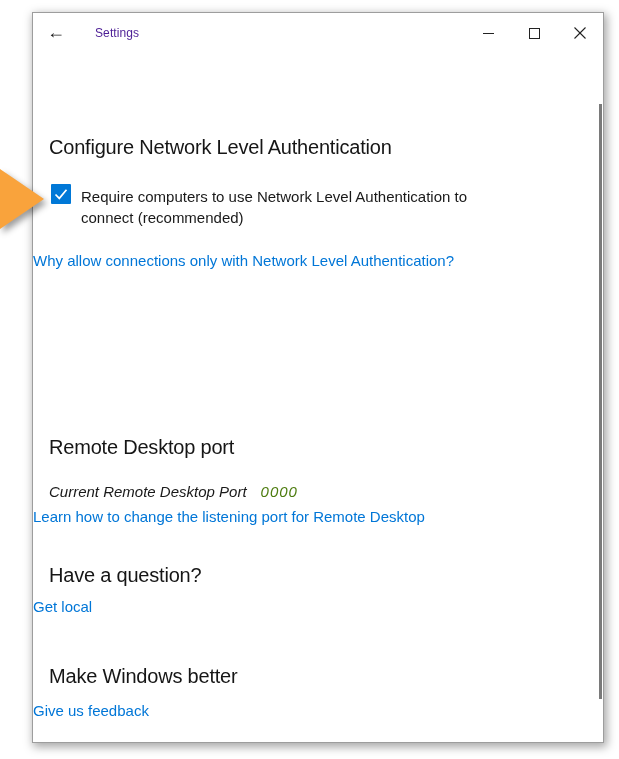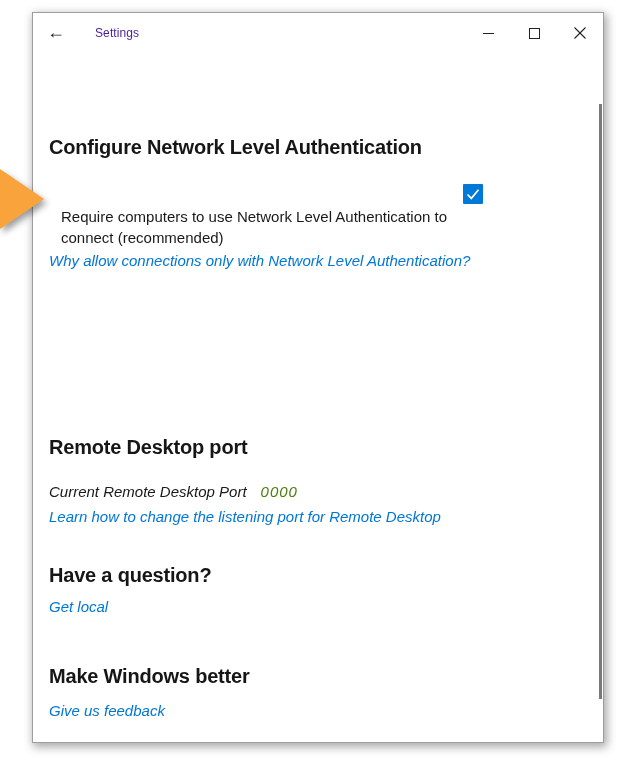--- a/index.html
+++ b/index.html
@@ -55,36 +55,36 @@
   }
   .home-icon { margin-top: 6px; }
   .page-title {
     font-size: 28px; font-weight: 400; color: #191919;
     margin-left: 13px; letter-spacing: -0.3px; white-space: nowrap;
   }
 
   
   .section-heading {
     position: absolute; left: 16px;
-    font-size: 20px; font-weight: 700; color: #161616;
+    font-size: 20px; font-weight: 400; color: #161616;
     letter-spacing: -0.2px; white-space: nowrap;
   }
   .body-text { font-size: 15px; line-height: 21px; color: #191919; }
 
   .checkbox-row {
     position: absolute; left: 18px; top: 171px;
-    display: flex; align-items: flex-end; flex-direction: column;
+    display: flex; align-items: flex-start;
   }
   .checkbox { width: 20px; height: 20px; flex: 0 0 auto; cursor: default; }
   .checkbox-label { margin-left: 10px; max-width: 422px; margin-top: 2px; }
 
   .link {
-    position: absolute; left: 16px;
+    position: absolute; left: 0;
     font-size: 15px; line-height: 20px;
-    color: #0076d7; cursor: pointer; white-space: nowrap; font-style: italic;
+    color: #0076d7; cursor: pointer; white-space: nowrap;
   }
   .link.wrap { white-space: normal; max-width: 448px; }
 
   .port-row {
     position: absolute; left: 16px; top: 468px;
     display: flex; align-items: baseline; font-style: italic;
   }
   .port-value { color: #4d7c0f; margin-left: 14px; font-size: 15px; letter-spacing: 1px; }
 
   

